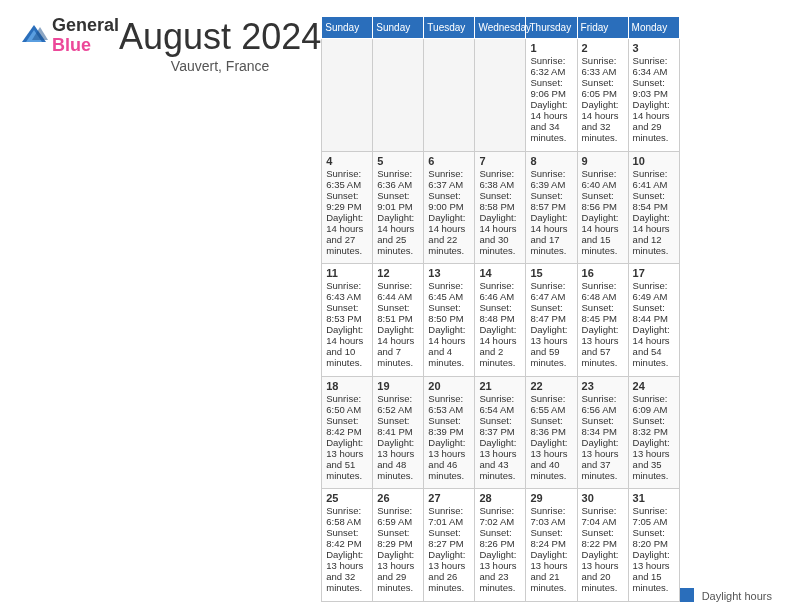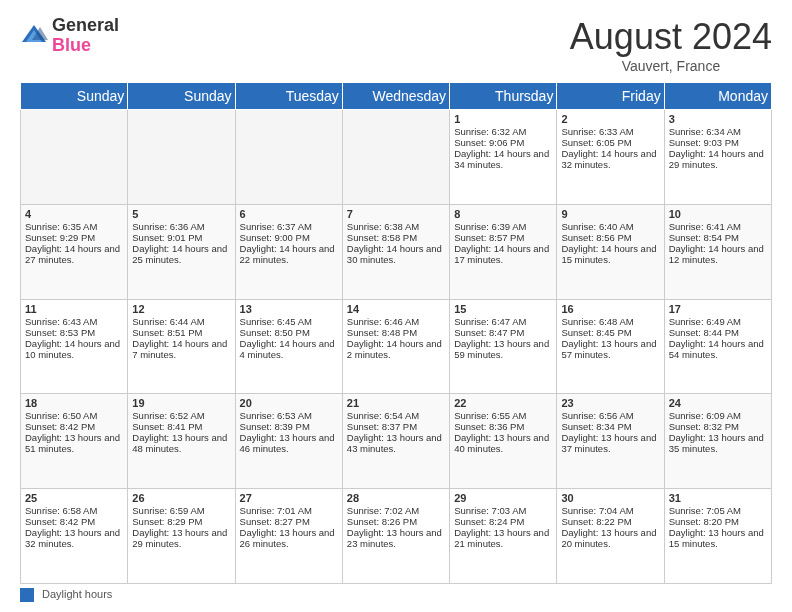--- a/index.html
+++ b/index.html
@@ -8,21 +8,21 @@
       background: #fff;
       width: 792px;
       height: 612px;
       overflow: hidden;
     }
     .page {
       width: 792px;
       height: 612px;
       padding: 16px 20px 10px 20px;
       display: flex;
-      flex-direction: column;
+      flex-direction: row;
     }
     .header {
       display: flex;
       justify-content: space-between;
       align-items: flex-start;
       margin-bottom: 8px;
     }
     .logo {
       display: flex;
       align-items: center;
@@ -53,23 +53,23 @@
     }
     .calendar {
       width: 100%;
       border-collapse: collapse;
       flex: 1;
       table-layout: fixed;
     }
     .calendar th {
       background-color: #2a6ebb;
       color: #fff;
-      text-align: right;
+      text-align: left;
       padding: 5px 3px;
-      font-size: 14px;
+      font-size: 10px;
       font-weight: normal;
       border: 1px solid #fff;
     }
     .calendar td {
       border: 1px solid #ccc;
       vertical-align: top;
       padding: 3px 4px;
       font-size: 9.5px;
       color: #333;
       background: #fff;
@@ -82,21 +82,21 @@
       font-size: 11px;
       font-weight: bold;
       display: block;
       margin-bottom: 1px;
     }
     .calendar tr:nth-child(even) td:not(.empty) {
       background: #f9f9f9;
     }
     .footer {
       display: flex;
-      align-items: flex-start;
+      align-items: flex-end;
       gap: 8px;
       margin-top: 4px;
       font-size: 11px;
       color: #555;
     }
     .legend-box {
       width: 14px;
       height: 14px;
       background: #2a6ebb;
       display: inline-block;

